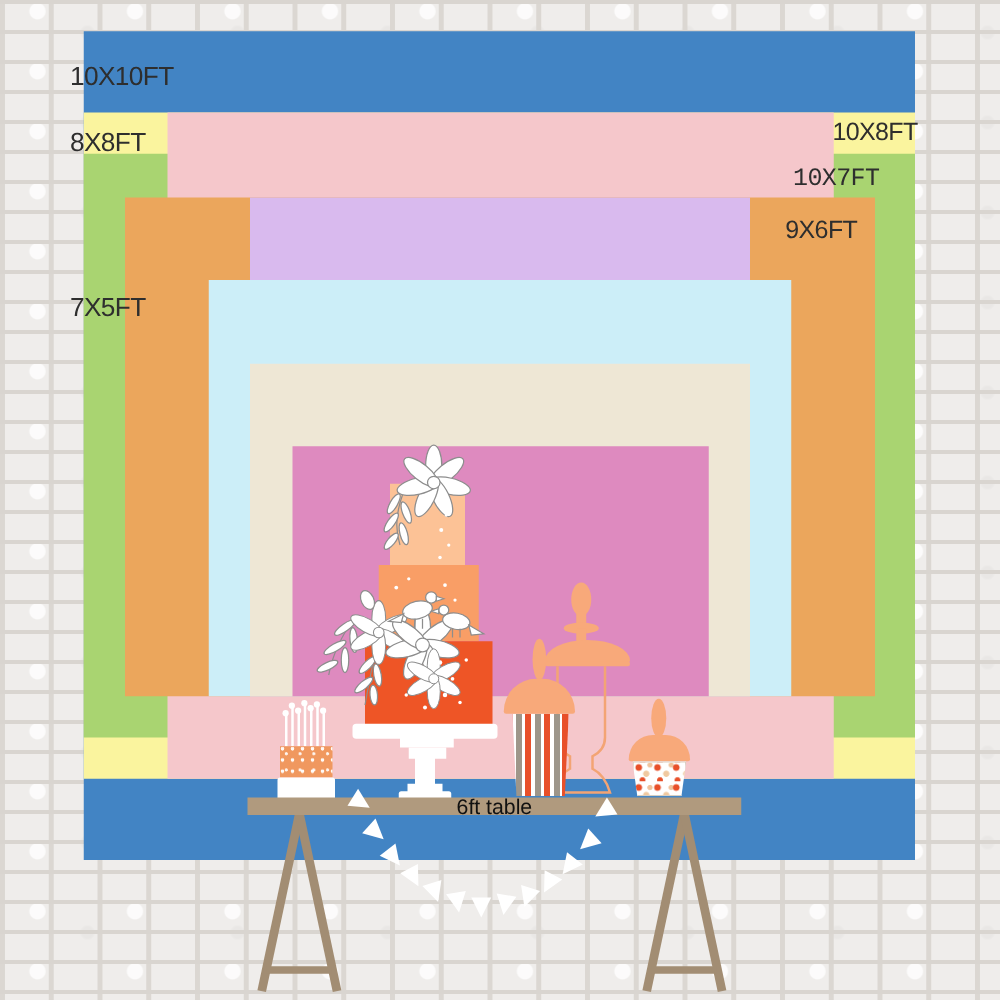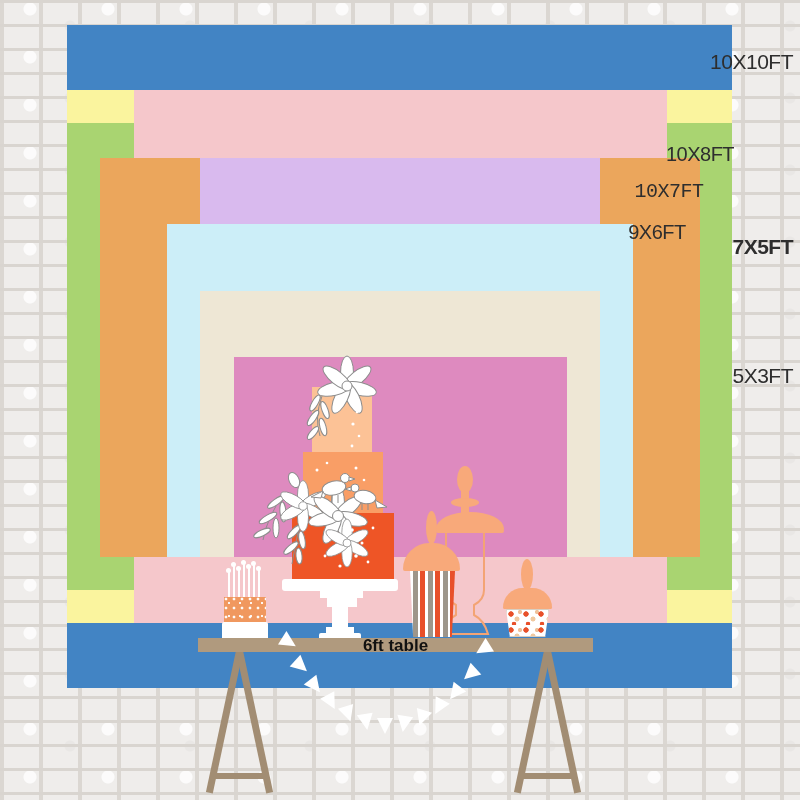--- a/index.html
+++ b/index.html
@@ -24,28 +24,28 @@
   .r-10x8 {left:67px; top:90px;  width:665px;height:533px;}
   .r-10x7 {left:67px; top:123px; width:665px;height:467px;}
   .r-8x8  {left:134px;top:90px;  width:533px;height:533px;}
   .r-9x6  {left:100px;top:158px; width:600px;height:399px;}
   .r-6x6  {left:200px;top:158px; width:400px;height:399px;}
   .r-7x5  {left:167px;top:224px; width:466px;height:333px;}
   .r-6x4  {left:200px;top:291px; width:400px;height:266px;}
   .r-5x3  {left:234px;top:357px; width:333px;height:200px;}
   
   .size-label{
-    position:absolute;left:67px;width:726px;text-align:right;
+    position:absolute;left:56px;width:726px;text-align:left;
     font-size:21px;letter-spacing:-0.5px;color:#2e2e2e;line-height:1;
   }
   .lab-10x10{top:51px;}  .lab-8x8{top:104px;} .lab-6x6{top:164px;}
-  .lab-7x5{top:236px;font-weight:bold;}   .lab-6x4{top:298px;} .lab-5x3{top:365px;}
+  .lab-7x5{top:236px;}   .lab-6x4{top:298px;} .lab-5x3{top:365px;}
   .side-label{
     position:absolute;text-align:center;font-size:20px;letter-spacing:-0.5px;
-    color:#2e2e2e;line-height:1;margin-top:48px;
+    color:#2e2e2e;line-height:1;
   }
   .lab-10x8{left:662px;width:76px;top:96px;}
   .lab-10x7{left:631px;width:76px;top:134px;font-family:Liberation Mono, monospace;}
   .lab-9x6{left:617px;width:80px;top:174px;}
   
   
   .jar-knob {left:457px;top:466px;width:16px;height:27px;background:#f8a97a;border-radius:50%;}
   .jar-neck1{left:461px;top:489px;width:8px;height:11px;background:#f8a97a;}
   .jar-disc {left:451px;top:498px;width:28px;height:9px;background:#f8a97a;border-radius:50%;}
   .jar-neck2{left:461px;top:503px;width:8px;height:10px;background:#f8a97a;}
@@ -89,21 +89,21 @@
     background-image:
       radial-gradient(circle at 4px 4px,#e8502a 2.4px,rgba(0,0,0,0) 3px),
       radial-gradient(circle at 10px 9px,#f0c9a0 2.2px,rgba(0,0,0,0) 2.8px),
       radial-gradient(circle at 7px 14px,#e8502a 2px,rgba(0,0,0,0) 2.6px),
       radial-gradient(circle at 13px 2px,#efc29c 1.8px,rgba(0,0,0,0) 2.4px);
     background-size:15px 16px,16px 17px,14px 15px,17px 18px;
     clip-path:polygon(0 0,100% 0,91% 100%,9% 100%);
   }
   
   .tabletop{left:198px;top:638px;width:395px;height:14px;background:#b09a7e;}
-  .table-label{left:198px;top:637px;width:395px;text-align:center;font-size:17px;color:#111;line-height:1;font-weight:bold;}
+  .table-label{left:198px;top:637px;width:395px;text-align:center;font-size:17px;color:#111;line-height:1;}
   .leg{position:absolute;width:7px;height:145px;background:#a28d73;top:651px;transform-origin:50% 0;}
   .leg-l1{left:236px;transform:rotate(12deg);}
   .leg-l2{left:236px;transform:rotate(-12deg);}
   .leg-r1{left:544px;transform:rotate(12deg);}
   .leg-r2{left:544px;transform:rotate(-12deg);}
   .rung{position:absolute;top:773px;width:52px;height:6px;background:#a28d73;}
   .rung-l{left:213px;} .rung-r{left:521px;}
   
   .flag{
     position:absolute;width:0;height:0;
@@ -129,22 +129,22 @@
   <div class="rect r-10x8" style="background:#faf49e"></div>
   <div class="rect r-10x7" style="background:#a9d471"></div>
   <div class="rect r-8x8" style="background:#f5c7cb"></div>
   <div class="rect r-9x6" style="background:#eba65c"></div>
   <div class="rect r-6x6" style="background:#d9baee"></div>
   <div class="rect r-7x5" style="background:#cceef8"></div>
   <div class="rect r-6x4" style="background:#eee7d5"></div>
   <div class="rect r-5x3" style="background:#de8abf"></div>
 
   <div class="size-label lab-10x10">10X10FT</div>
+  <div class="size-label lab-8x8">8X8FT</div>
   <div class="size-label lab-7x5">7X5FT</div>
-  <div class="size-label lab-5x3">5X3FT</div>
 
   <div class="side-label lab-10x8">10X8FT</div>
   <div class="side-label lab-10x7">10X7FT</div>
   <div class="side-label lab-9x6">9X6FT</div>
 
   <div class="abs jar-knob"></div>
   <div class="abs jar-neck1"></div>
   <div class="abs jar-disc"></div>
   <div class="abs jar-neck2"></div>
   <div class="abs jar-lid"></div>

